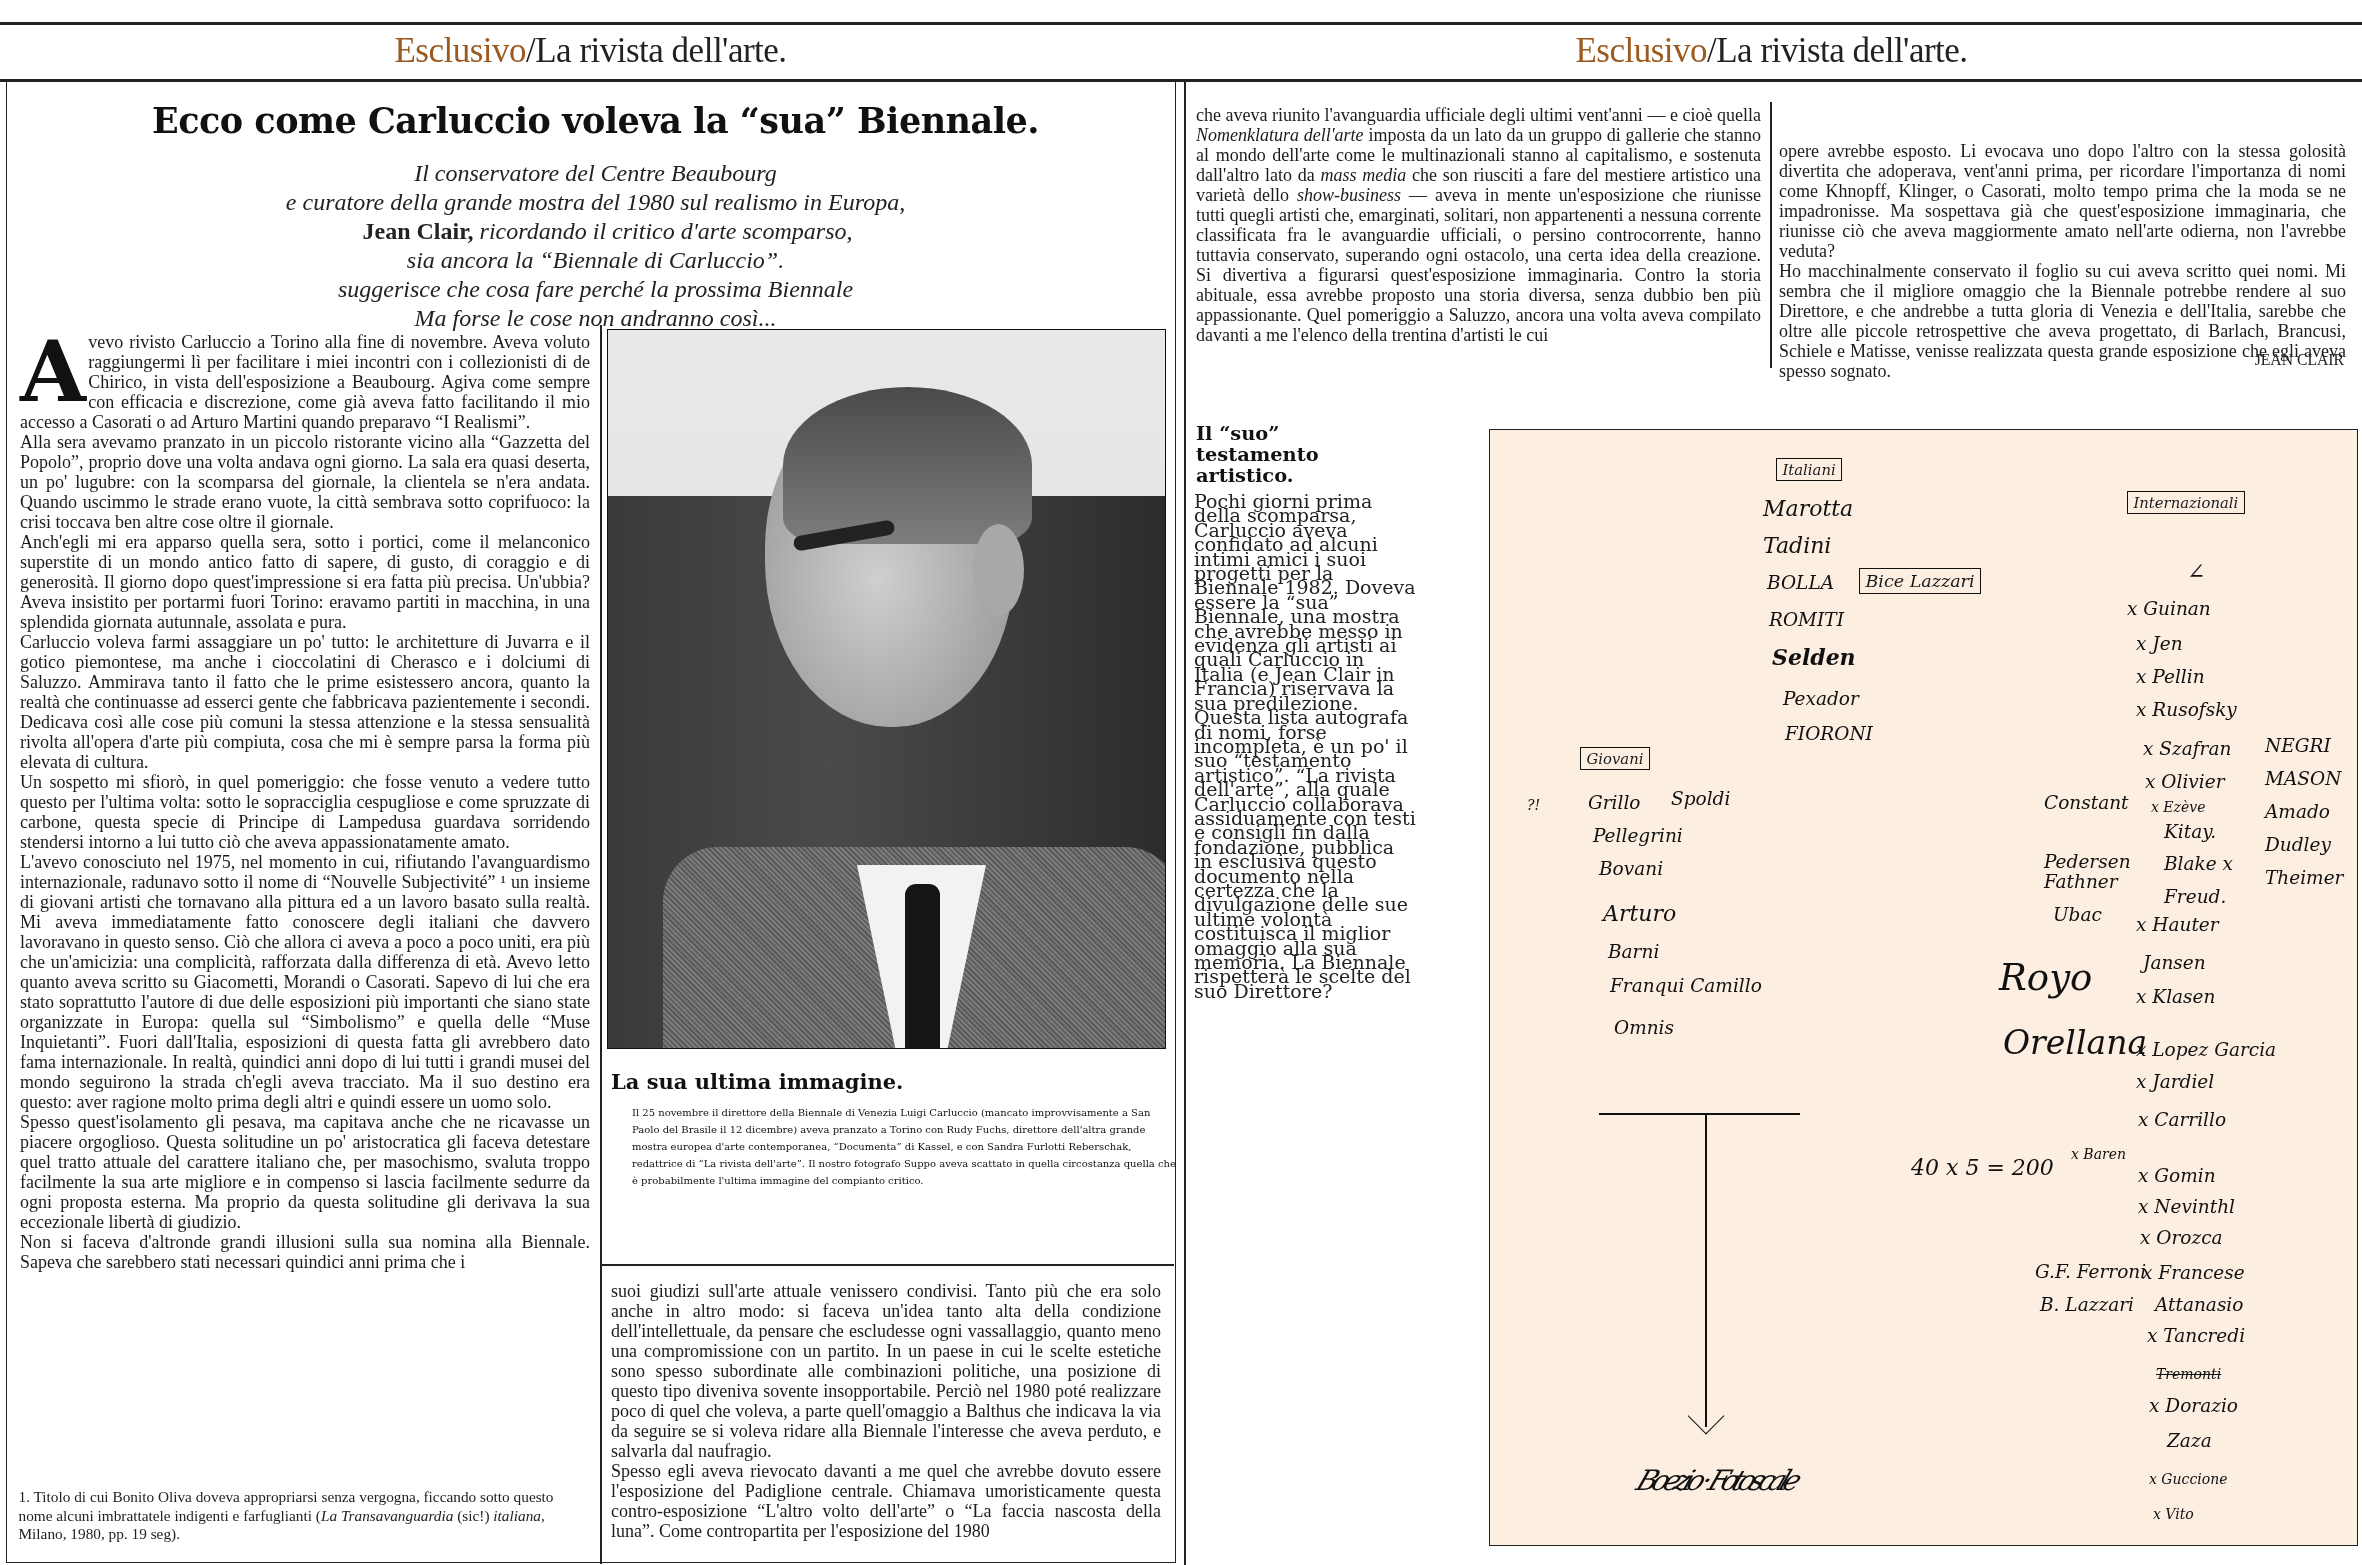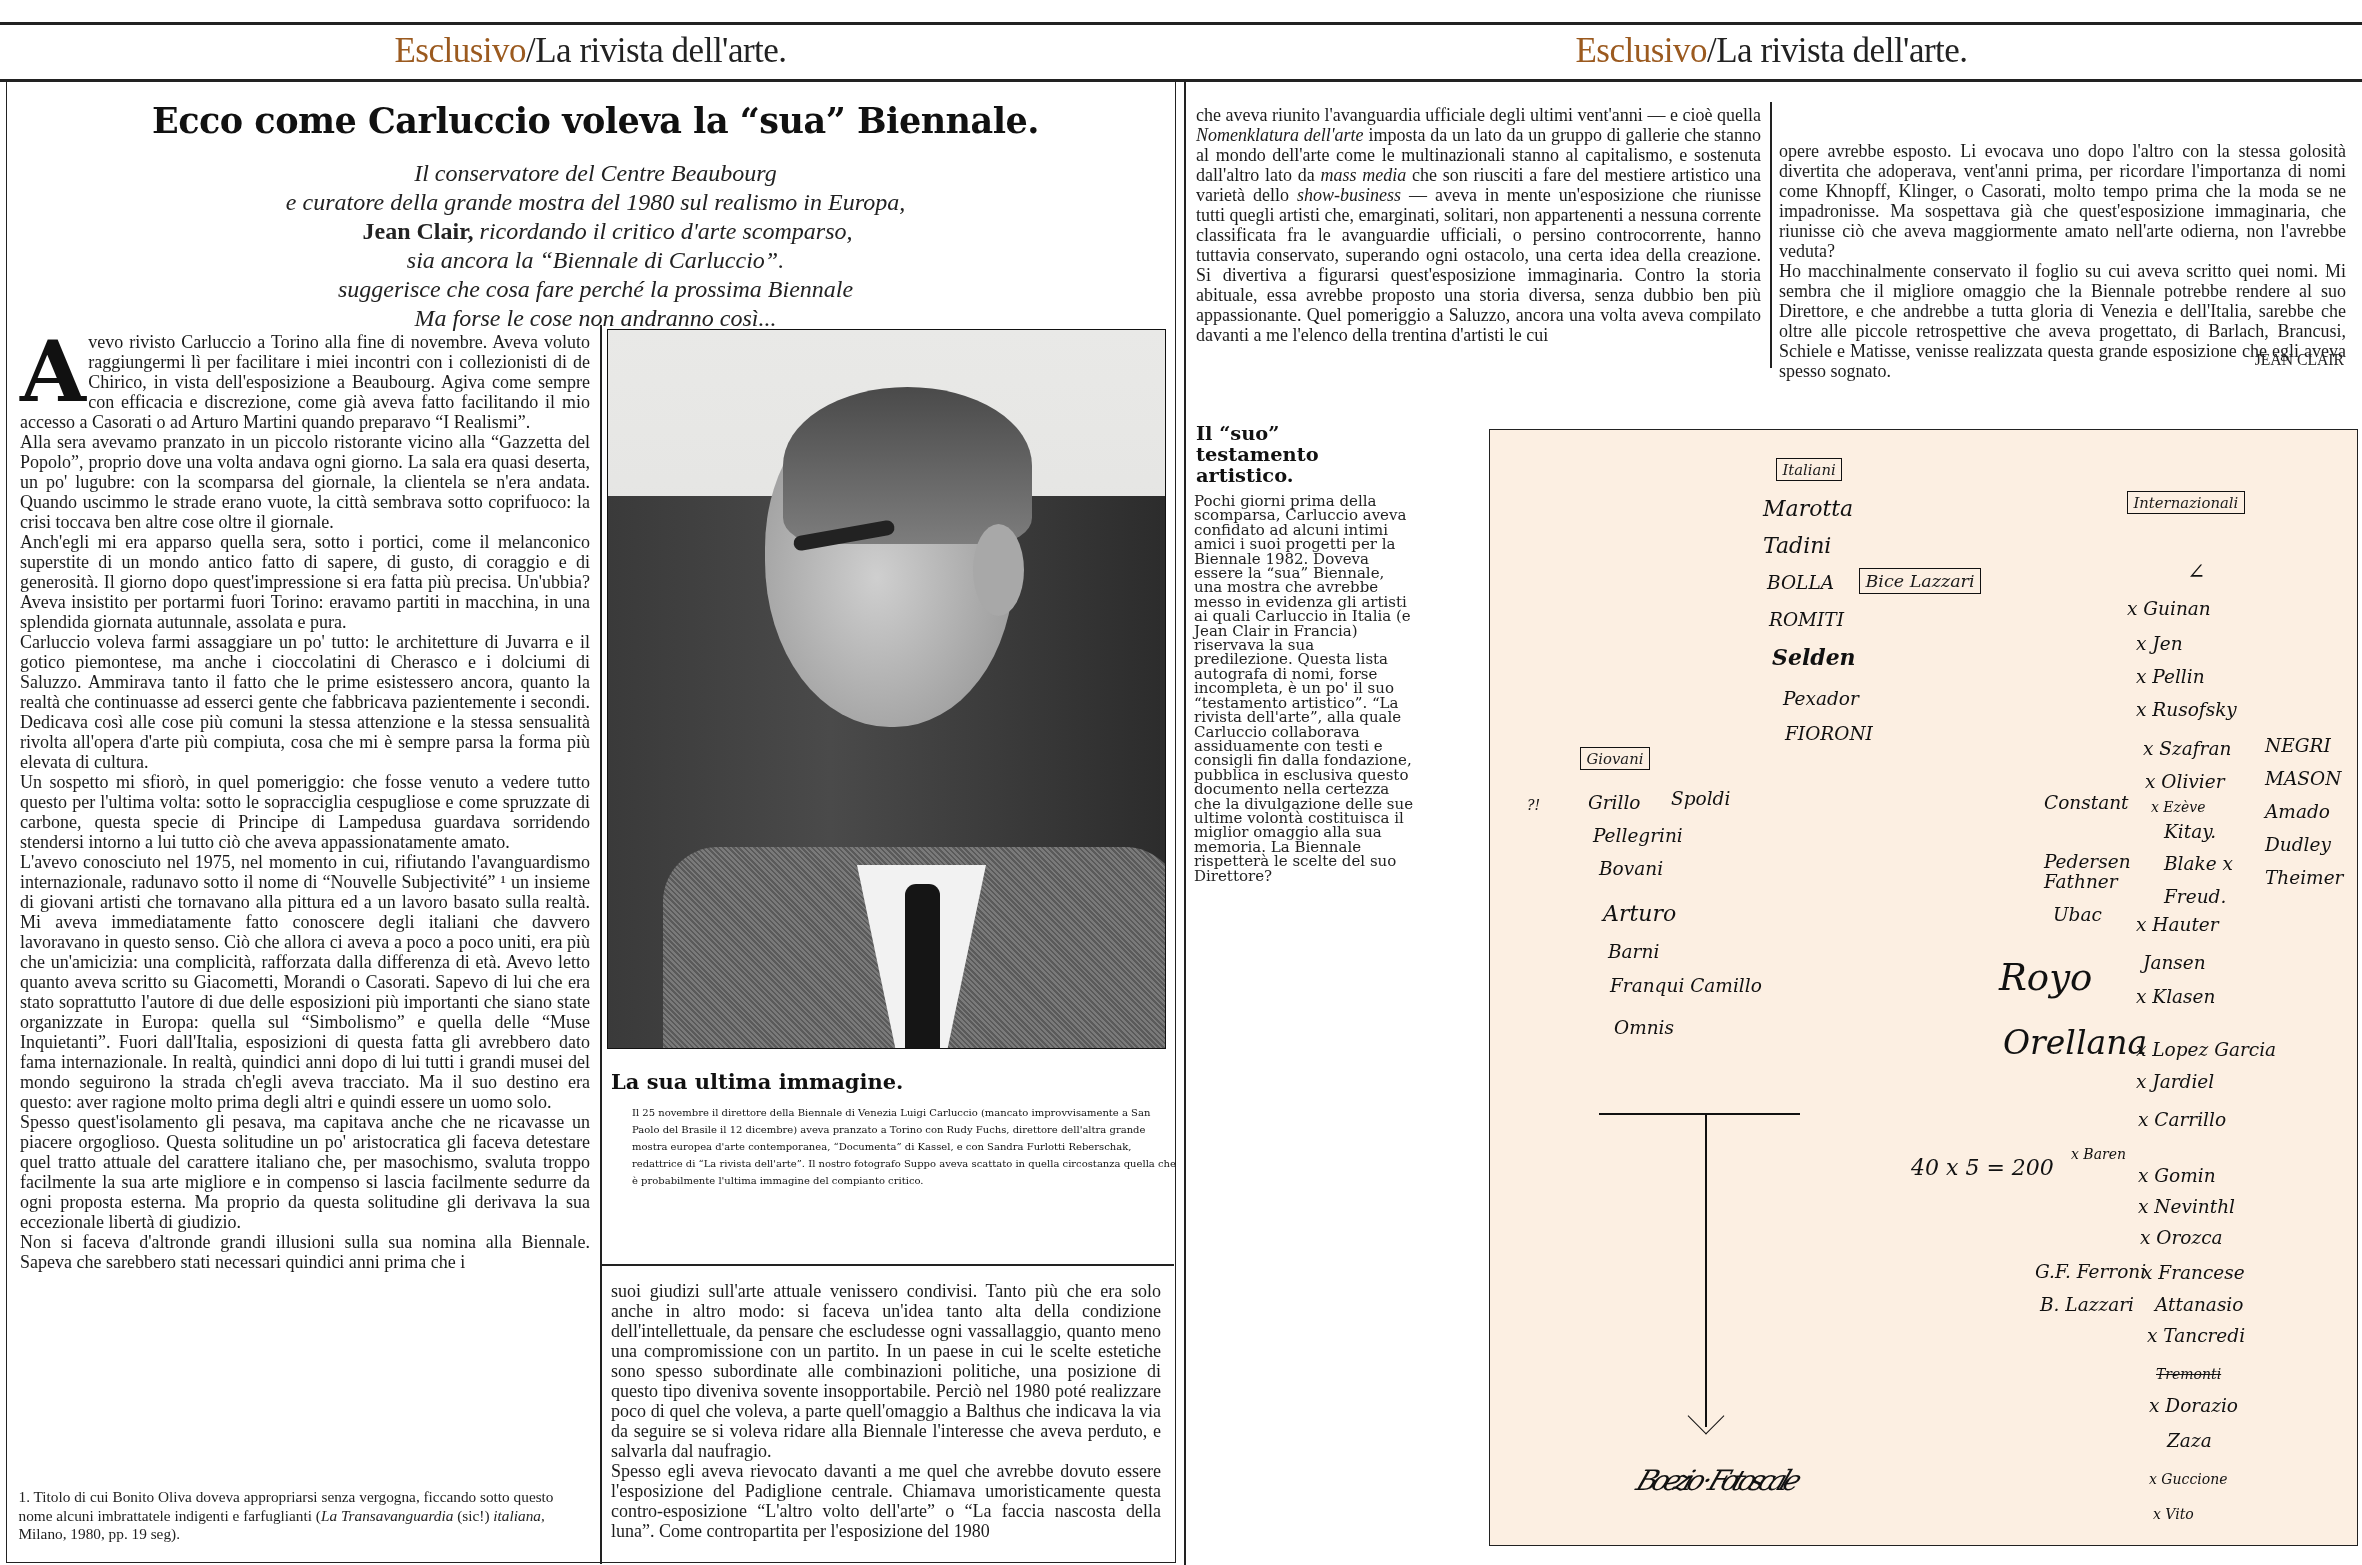--- a/index.html
+++ b/index.html
@@ -66,21 +66,21 @@
   }
 
   .signature { position: absolute; left: 2215px; top: 351px; font-family: "Liberation Serif", serif; font-size: 15.7px; text-align: right; width: 129px; color: #222; }
 
   .sidebar-title {
     position: absolute; left: 1196px; top: 423px; width: 203px; font-family: "DejaVu Serif", serif;
     font-weight: bold; font-size: 19.4px; line-height: 21px; color: #111;
   }
   .sidebar-body {
     position: absolute; left: 1194px; top: 494px; width: 222px; font-family: "DejaVu Serif", serif;
-    font-size: 15px; line-height: 14.4px; color: #222;
+    font-size: 19px; line-height: 14.4px; color: #222;
   }
 
   .note {
     position: absolute; left: 1489px; top: 429px; width: 869px; height: 1117px;
     background: #fcefe2; border: 1.8px solid #222;
   }
   .note .hw { position: absolute; font-family: "DejaVu Serif", serif; font-style: italic; color: #111; white-space: nowrap; }
   .note .hw.big { font-size: 22px; }
   .note .hw.med { font-size: 18.5px; }
   .note .hw.sm { font-size: 14px; }

